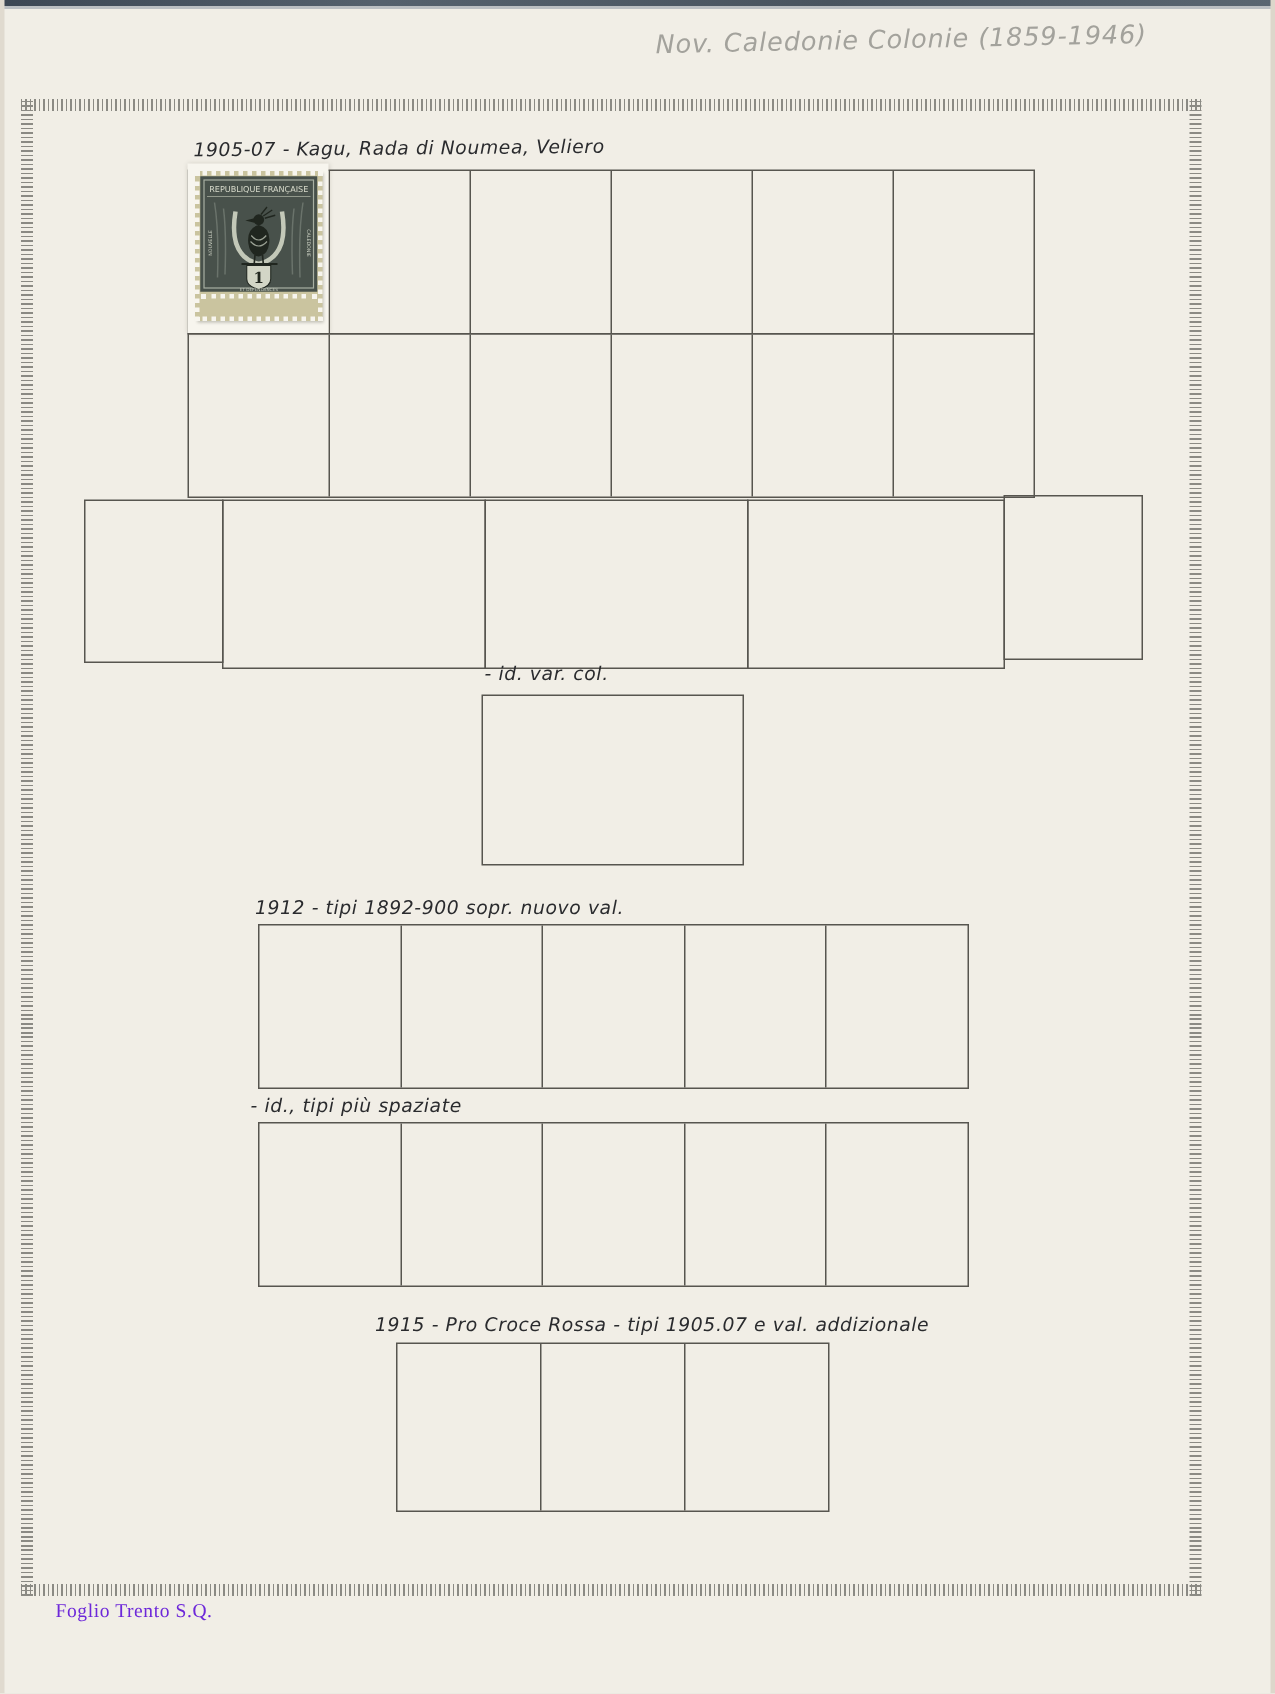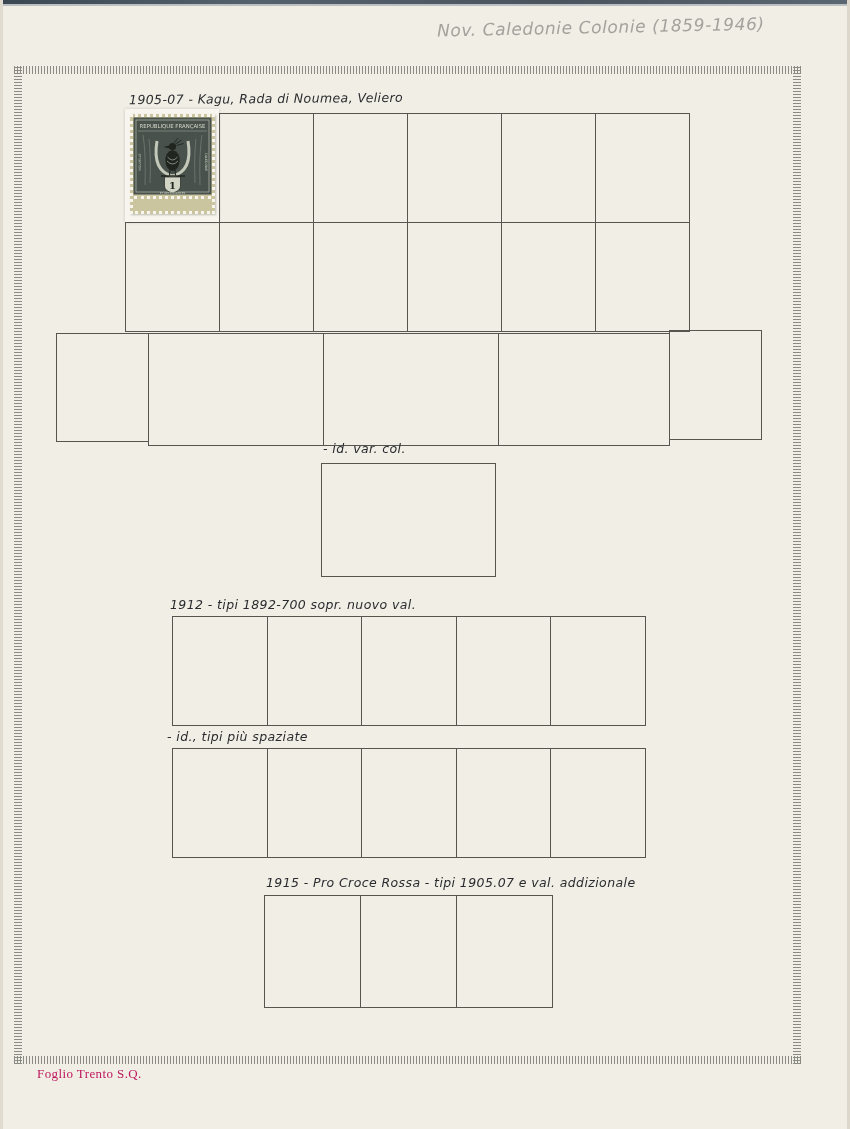--- a/index.html
+++ b/index.html
@@ -66,21 +66,21 @@
   .stamp{position:absolute;left:130px;top:114px;width:85px;height:100px;
     box-sizing:border-box;background:var(--stamp-paper);
     border:3px dotted var(--mount);
     box-shadow:1px 1px 2px rgba(60,58,48,.3);}
   .stamp-design{position:absolute;left:0px;top:0px;}
   .stamp-perf{position:absolute;left:1px;right:1px;top:79px;border-top:3px dotted var(--mount);}
   
   .footer{
     position:absolute;left:37px;top:1066px;
     font-family:"Liberation Serif","DejaVu Serif",serif;
-    font-size:13px;color:#be185d;letter-spacing:.4px;
+    font-size:13px;color:#6d28d9;letter-spacing:.4px;
   }
 </style>
 </head>
 <body>
 
 <div class="page">
 
   <div class="top-edge"></div>
   <div class="top-edge-fade"></div>
   <div class="left-edge"></div>
@@ -114,39 +114,39 @@
 
   <div class="box" style="left:56px;top:333px;width:93px;height:109px;"></div>
   <div class="box" style="left:148px;top:333px;width:176px;height:113px;"></div>
   <div class="box" style="left:323px;top:333px;width:176px;height:113px;"></div>
   <div class="box" style="left:498px;top:333px;width:172px;height:113px;"></div>
   <div class="box" style="left:669px;top:330px;width:93px;height:110px;"></div>
 
   <div class="hand" style="left:323px;top:420px;margin-top:21px;">- id. var. col.</div>
   <div class="box" style="left:321px;top:463px;width:175px;height:114px;"></div>
 
-  <div class="hand" style="left:170px;top:597px;">1912 - tipi 1892-700 sopr. nuovo val.</div>
+  <div class="hand" style="left:170px;top:597px;">1912 - tipi 1892-900 sopr. nuovo val.</div>
   <div class="grid-row" style="left:172px;top:616px;width:474px;height:110px;">
     <div class="cell"></div>
     <div class="cell"></div>
     <div class="cell"></div>
     <div class="cell"></div>
     <div class="cell"></div>
   </div>
 
   <div class="hand" style="left:167px;top:729px;">- id., tipi più spaziate</div>
   <div class="grid-row" style="left:172px;top:748px;width:474px;height:110px;">
     <div class="cell"></div>
     <div class="cell"></div>
     <div class="cell"></div>
     <div class="cell"></div>
     <div class="cell"></div>
   </div>
 
-  <div class="hand" style="left:266px;top:875px;">1915 - Pro Croce Rossa - tipi 1905.07 e val. addizionale</div>
+  <div class="hand" style="left:250px;top:875px;">1915 - Pro Croce Rossa - tipi 1905.07 e val. addizionale</div>
   <div class="grid-row" style="left:264px;top:895px;width:289px;height:113px;">
     <div class="cell"></div>
     <div class="cell"></div>
     <div class="cell"></div>
   </div>
 
   <div class="mount"></div>
   <div class="stamp">
     <svg class="stamp-design" width="79" height="78" viewBox="0 0 79 78">
       <rect x="0.5" y="0.5" width="78" height="77" fill="#48514b"></rect>

